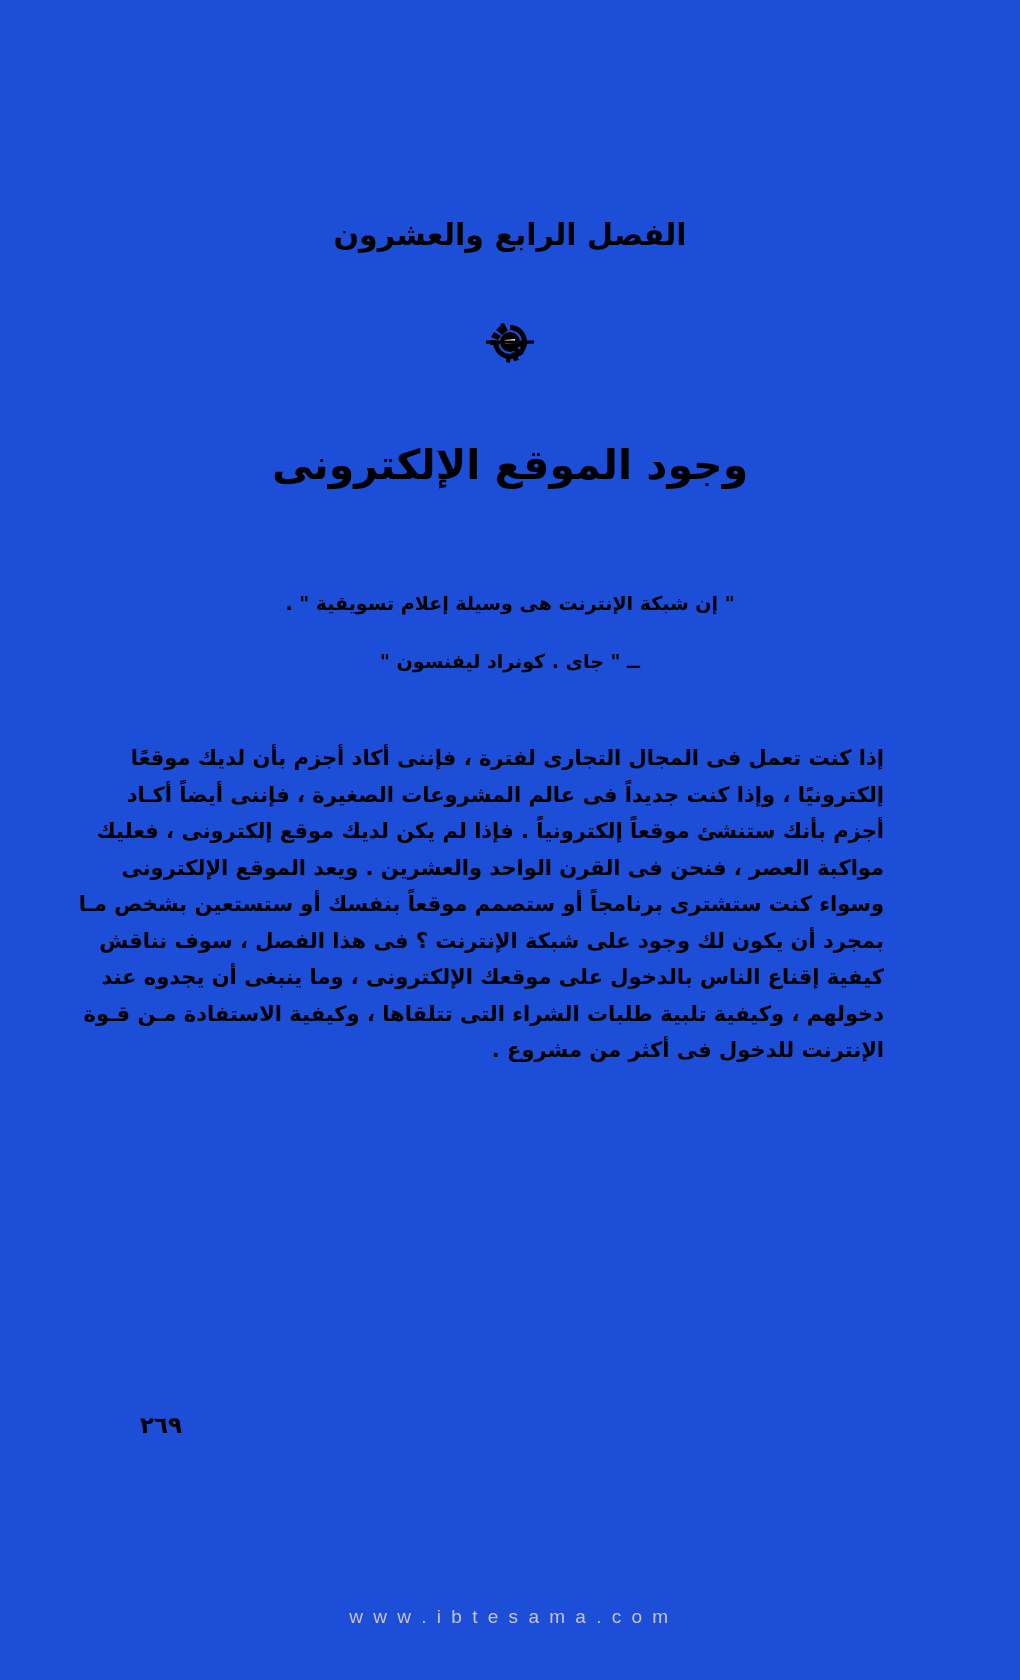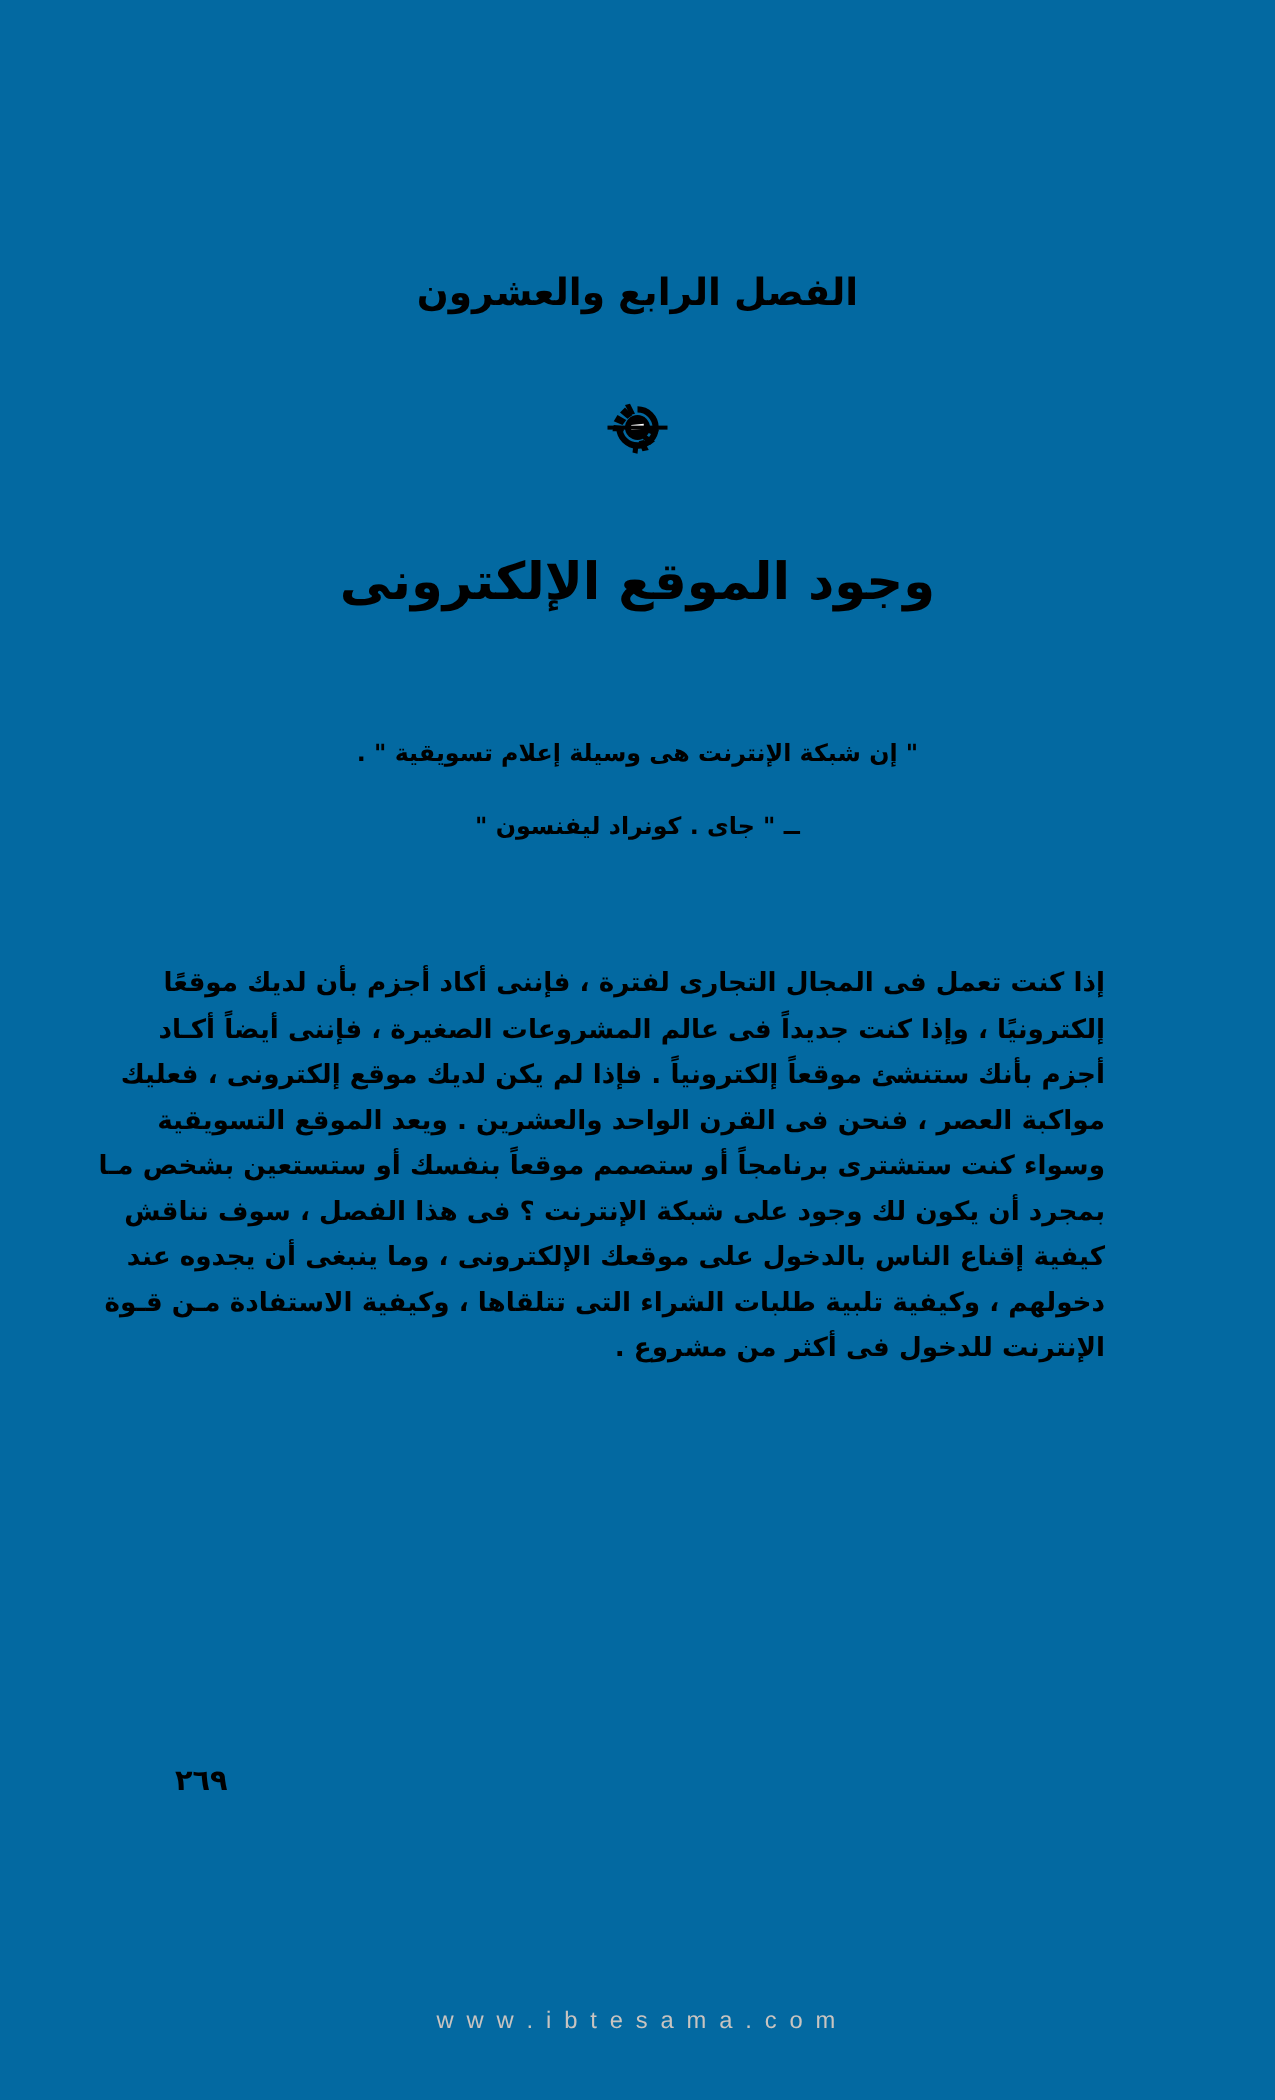--- a/index.html
+++ b/index.html
@@ -8,21 +8,21 @@
     padding: 0;
     background: #ffffff;
   }
   body {
     font-family: "DejaVu Sans", "Liberation Sans", sans-serif;
   }
   .page {
     position: relative;
     width: 1020px;
     height: 1680px;
-    background: #0369a1;
+    background: #1d4ed8;
     overflow: hidden;
     box-sizing: border-box;
   }
 
   
   .chapter-label {
     position: absolute;
     top: 216px;
     left: 0;
     width: 1020px;
@@ -90,21 +90,21 @@
     font-size: 19px;
     line-height: 1.6;
     color: #000000;
     direction: rtl;
     white-space: nowrap;
   }
 
   
   .body-block {
     position: absolute;
-    top: 768px;
+    top: 740px;
     right: 136px;
     width: 748px;
     direction: rtl;
   }
   .body-line {
     font-family: "DejaVu Sans", "Liberation Sans", sans-serif;
     font-weight: 700;
     font-size: 21px;
     line-height: 36.5px;
     color: #000000;
@@ -184,21 +184,21 @@
 
   <div class="quote-block">
     <div class="quote-text">" إن شبكة الإنترنت هى وسيلة إعلام تسويقية " .</div>
     <div class="quote-attrib">ــ " جاى . كونراد ليفنسون "</div>
   </div>
 
   <div class="body-block">
     <div class="body-line first">إذا كنت تعمل فى المجال التجارى لفترة ، فإننى أكاد أجزم بأن لديك موقعًا</div>
     <div class="body-line">إلكترونيًا ، وإذا كنت جديداً فى عالم المشروعات الصغيرة ، فإننى أيضاً أكـاد</div>
     <div class="body-line">أجزم بأنك ستنشئ موقعاً إلكترونياً . فإذا لم يكن لديك موقع إلكترونى ، فعليك</div>
-    <div class="body-line">مواكبة العصر ، فنحن فى القرن الواحد والعشرين . ويعد الموقع التسويقية</div>
+    <div class="body-line">مواكبة العصر ، فنحن فى القرن الواحد والعشرين . ويعد الموقع الإلكترونى</div>
     <div class="body-line">وسواء كنت ستشترى برنامجاً أو ستصمم موقعاً بنفسك أو ستستعين بشخص مـا</div>
     <div class="body-line">بمجرد أن يكون لك وجود على شبكة الإنترنت ؟ فى هذا الفصل ، سوف نناقش</div>
     <div class="body-line">كيفية إقناع الناس بالدخول على موقعك الإلكترونى ، وما ينبغى أن يجدوه عند</div>
     <div class="body-line">دخولهم ، وكيفية تلبية طلبات الشراء التى تتلقاها ، وكيفية الاستفادة مـن قـوة</div>
     <div class="body-line last">الإنترنت للدخول فى أكثر من مشروع .</div>
   </div>
 
   <div class="page-number">٢٦٩</div>
 
   <div class="watermark">w w w . i b t e s a m a . c o m</div>

